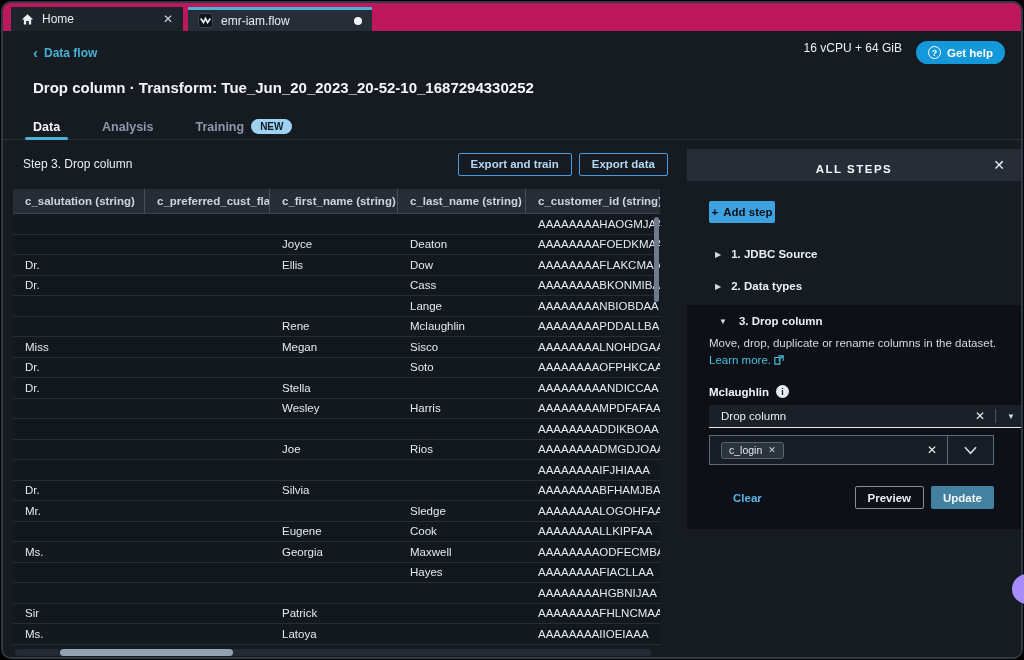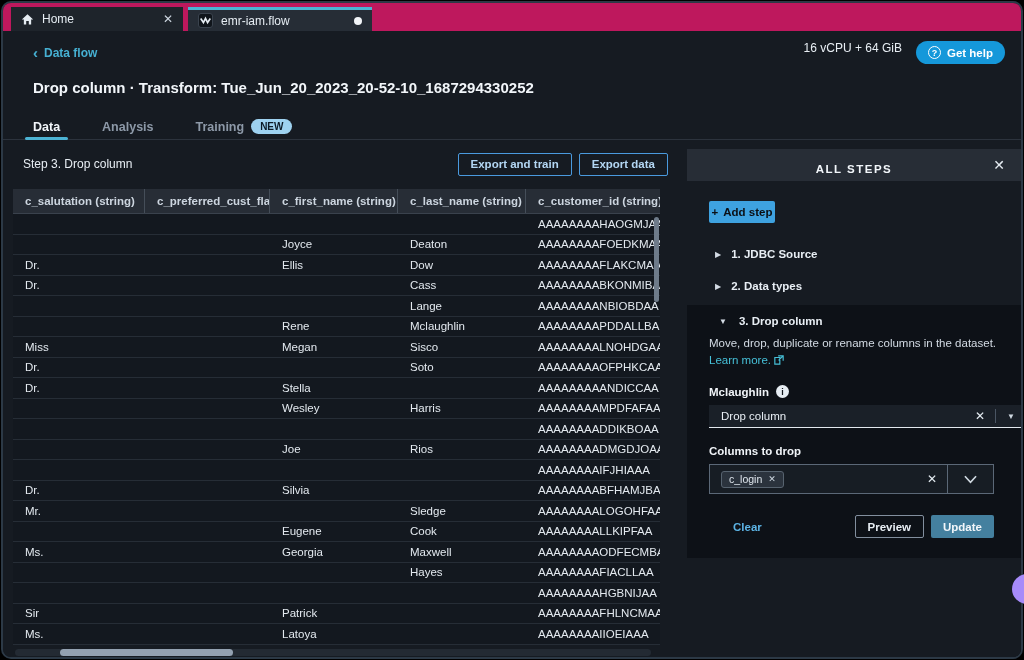--- a/index.html
+++ b/index.html
@@ -395,21 +395,20 @@
             <span>Mclaughlin</span>
             <span class="infoicon">i</span>
           </div>
           <div class="select">
             <span class="val">Drop column</span>
             <span class="icon-x">✕</span>
             <span class="vdiv"></span>
             <span class="sel-caret">▼</span>
           </div>
 
-          <div class="field-label">Columns to drop</div>
           <div class="multiselect">
             <span class="chip">
               <span>c_login</span>
               <span class="x">✕</span>
             </span>
             <span class="ms-fill"></span>
             <span class="icon-x">✕</span>
             <span class="ms-seg">
               <svg width="13" height="9" viewBox="0 0 14 9">
                   <polyline points="1,1 7,7.5 13,1" fill="none" stroke="#cfd8e0" stroke-width="1.8"></polyline>

